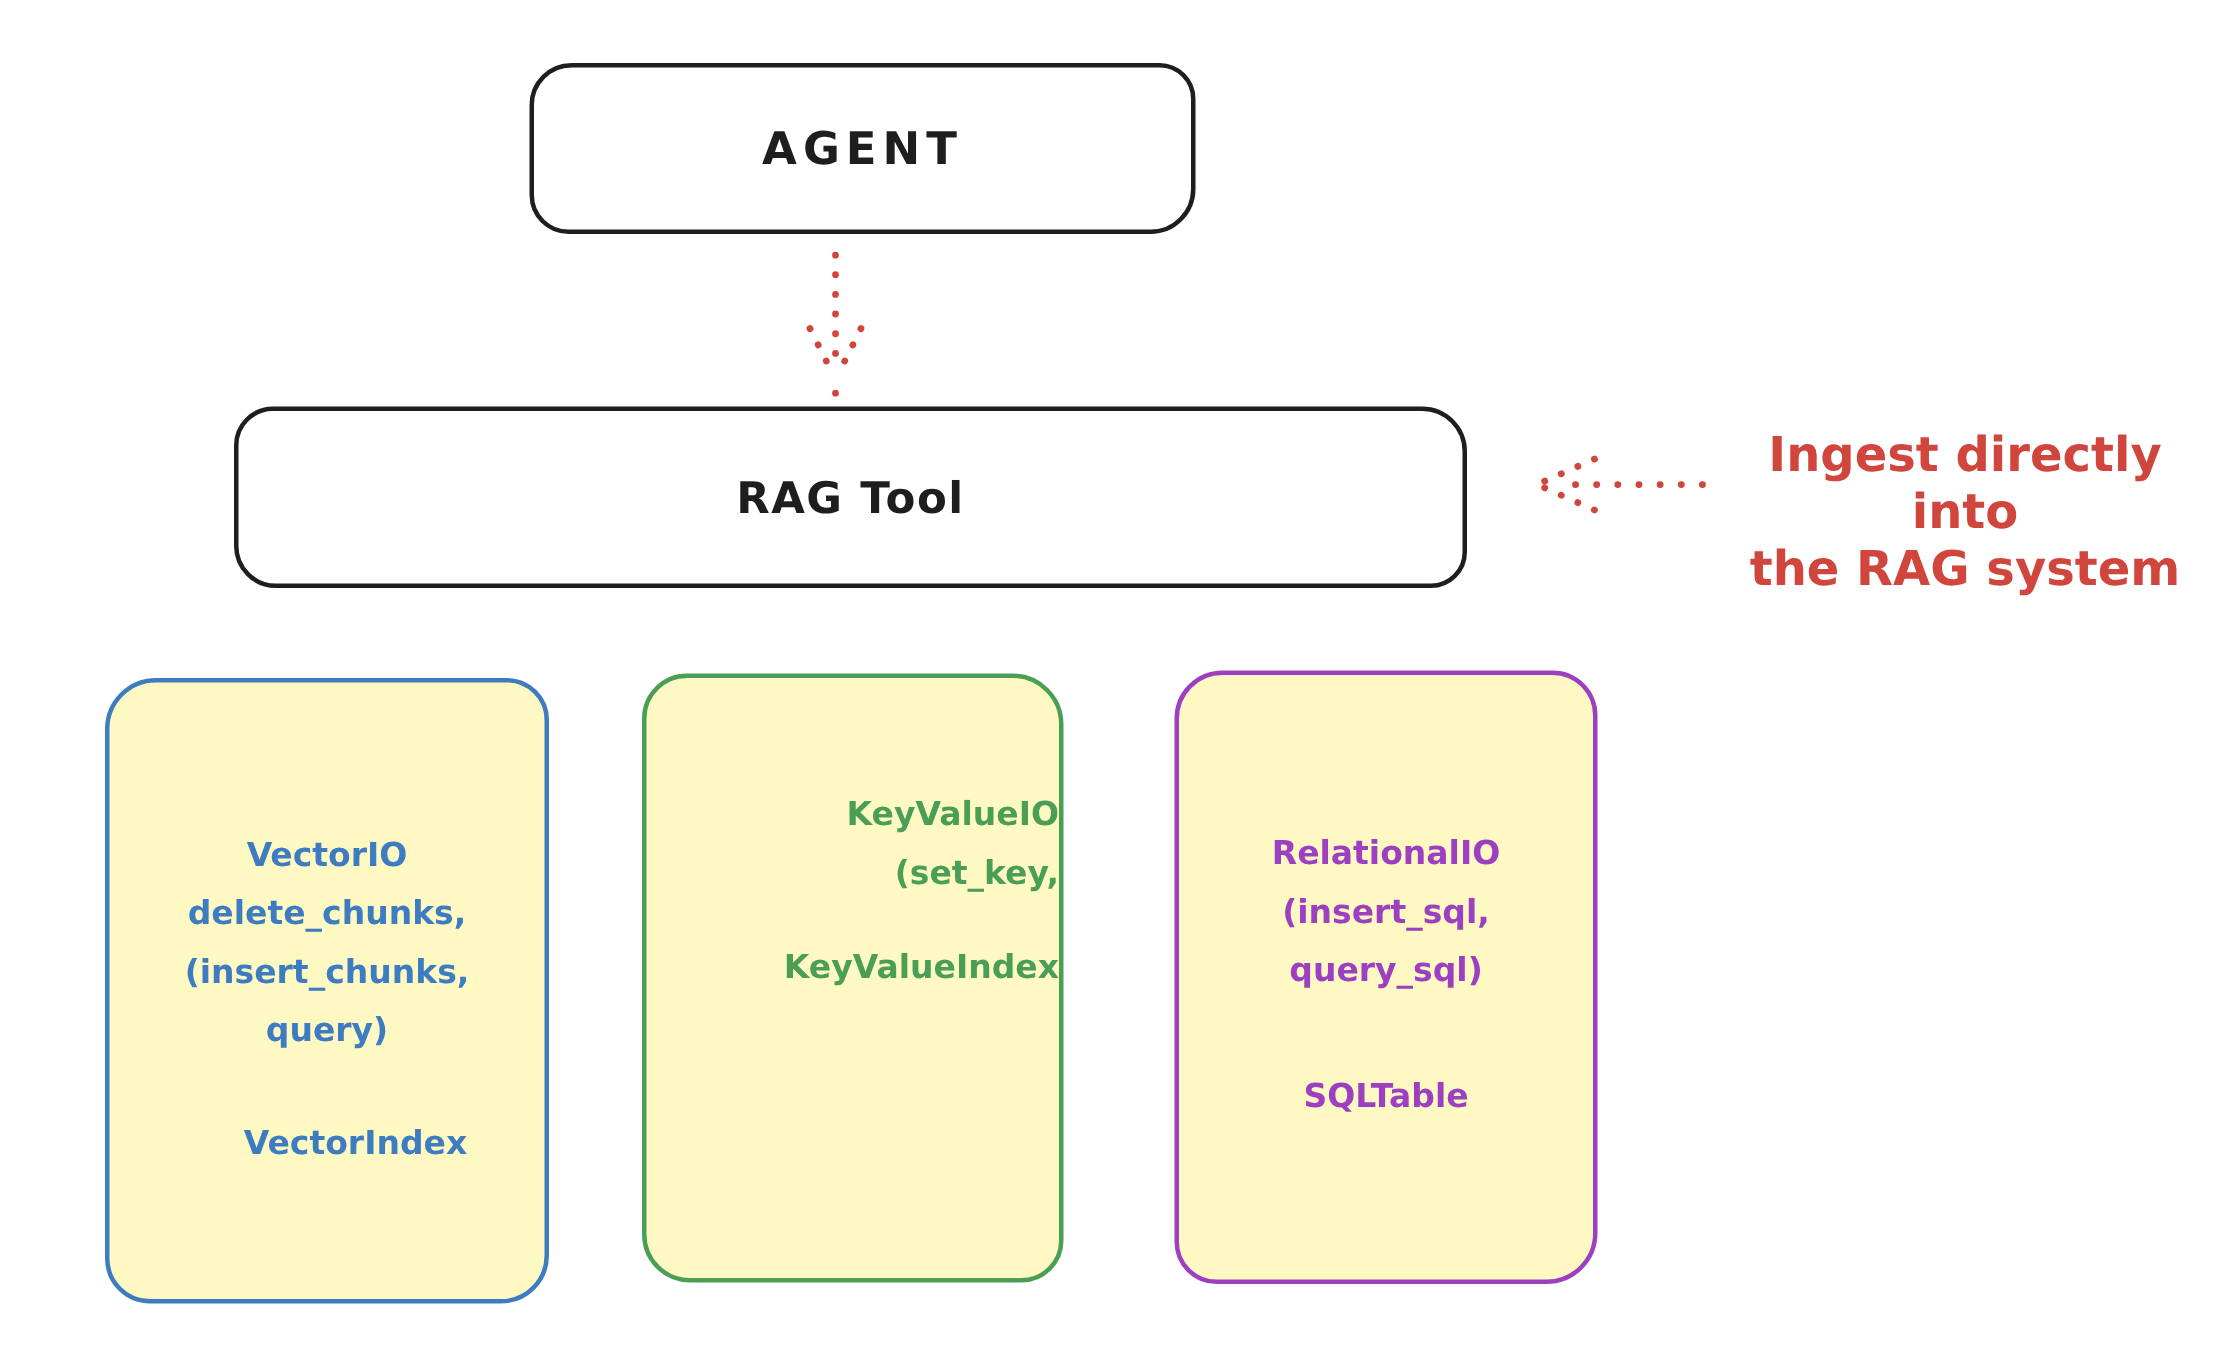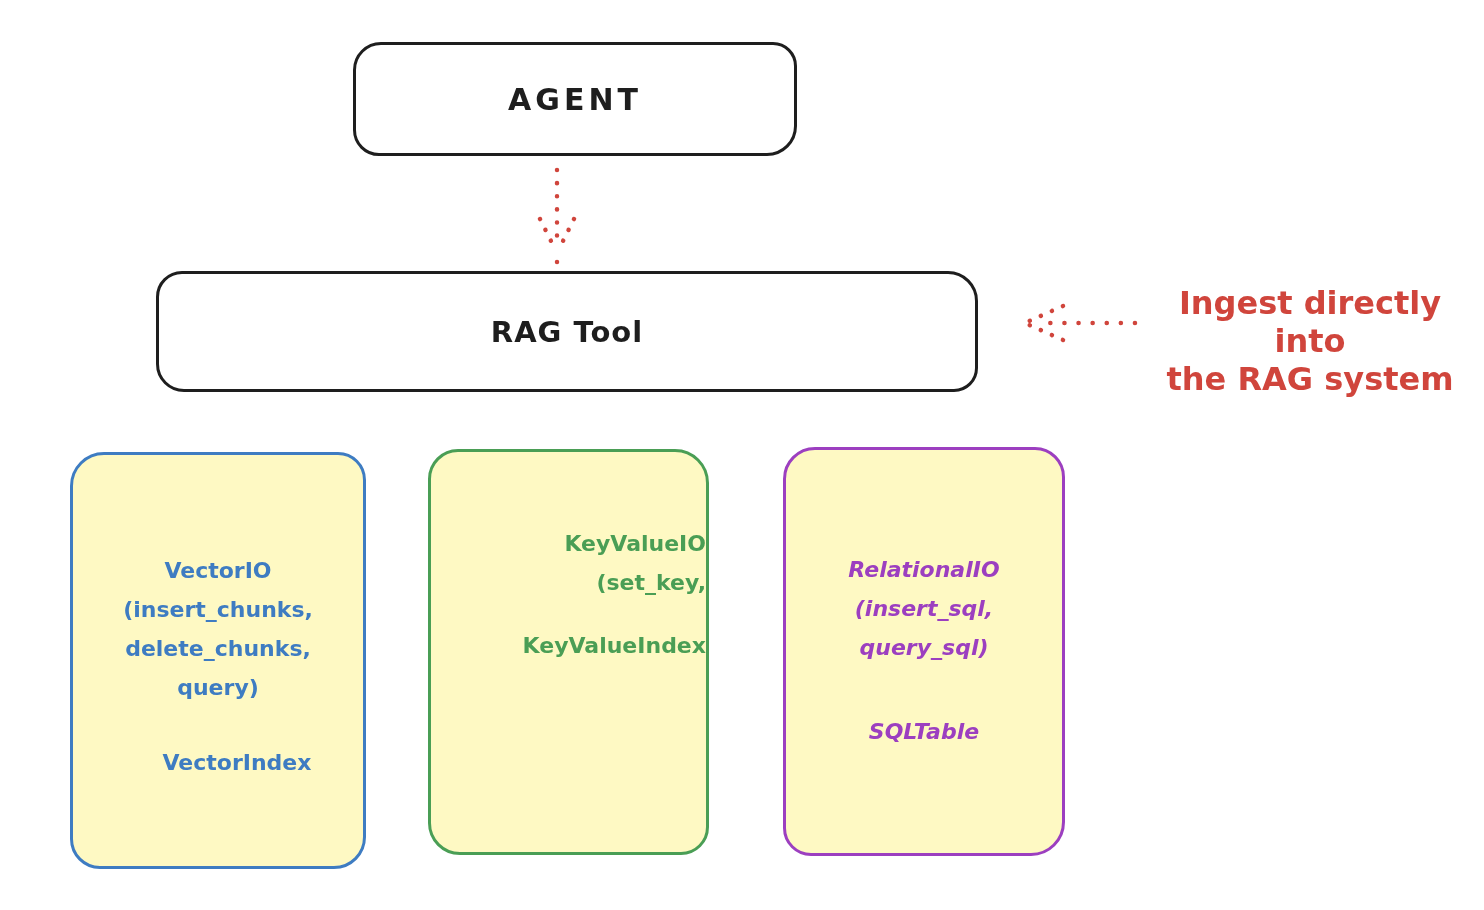--- a/index.html
+++ b/index.html
@@ -62,21 +62,20 @@
     border-radius: 30px 34px 28px 32px;
     color: #4a9e55;
     padding-top: 72px;
     align-items: flex-end;
   }
   .card-purple {
     left: 783px; top: 447px; width: 282px; height: 409px;
     border-radius: 32px 30px 34px 28px;
     color: #9c3fc0;
     padding-top: 100px;
-    font-style: italic;
   }
   .card-index { display: block; }
   .card-blue .card-index   { margin-top: 36px; margin-left: 38px; }
   .card-green .card-index  { margin-top: 24px; }
   .card-purple .card-index { margin-top: 45px; }
   .arrows {
     position: absolute;
     left: 0; top: 0;
     width: 1484px; height: 910px;
     pointer-events: none;
@@ -112,22 +111,22 @@
     </g>
   </svg>
 
   <div class="annotation">
     <span class="line">Ingest directly into</span>
     <span class="line">the RAG system</span>
   </div>
 
   <div class="card card-blue">
     <span class="line">VectorIO</span>
+    <span class="line">delete_chunks,</span>
     <span class="line">(insert_chunks,</span>
-    <span class="line">delete_chunks,</span>
     <span class="line">query)</span>
     <span class="card-index">VectorIndex</span>
   </div>
 
   <div class="card card-green">
     <span class="line">KeyValueIO</span>
     <span class="line">(set_key,</span>
     <span class="card-index">KeyValueIndex</span>
   </div>
 

